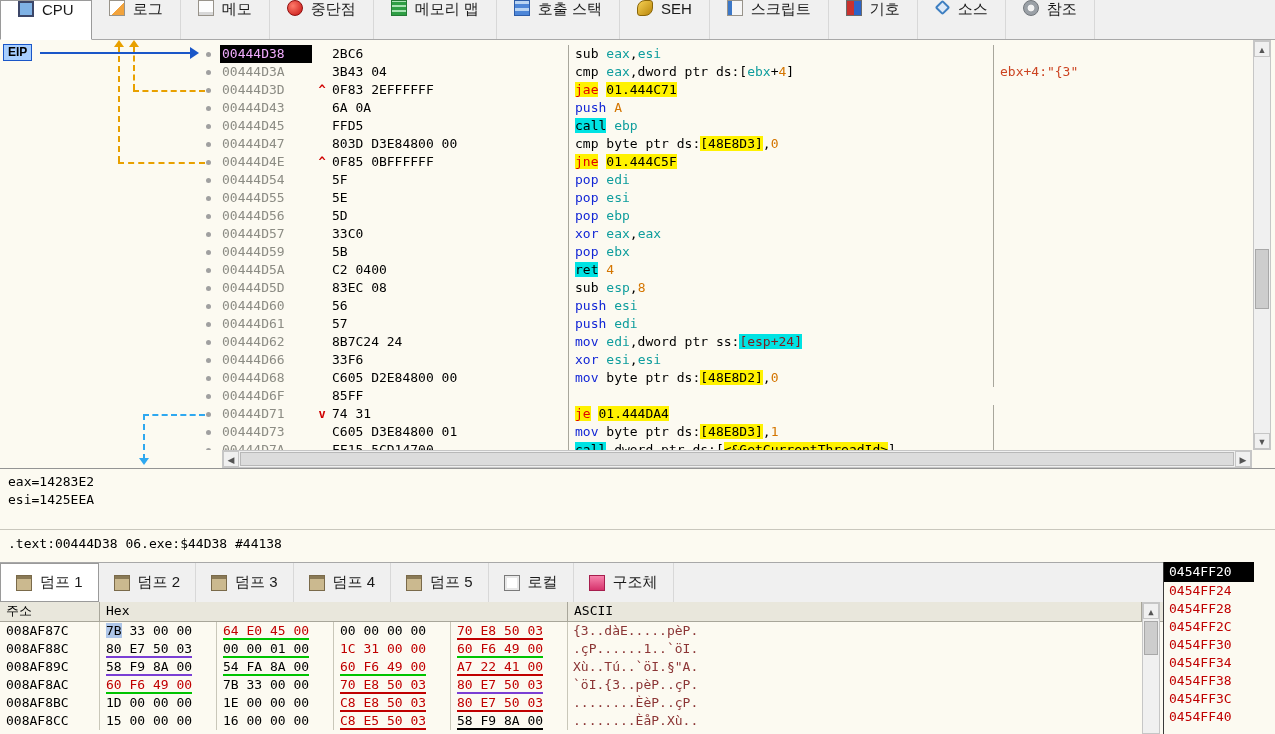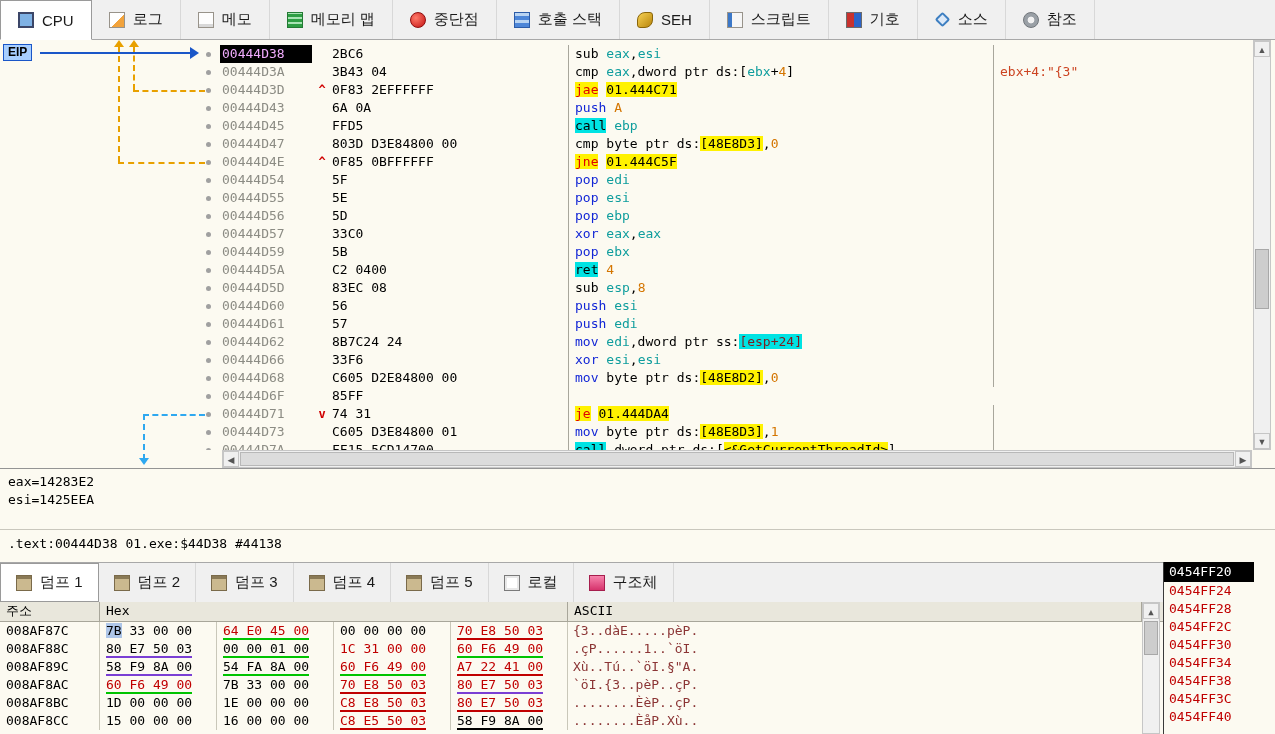--- a/index.html
+++ b/index.html
@@ -4,21 +4,21 @@
 <style>
   *{box-sizing:border-box}
   html,body{margin:0;padding:0}
   body{width:1275px;height:734px;position:relative;overflow:hidden;background:#F0F0F0;
        font-family:"Liberation Sans","DejaVu Sans",sans-serif}
   .mono{font-family:"DejaVu Sans Mono","Liberation Mono",monospace}
 
   
   #top-tabbar{position:absolute;top:0;left:0;width:1275px;height:40px;display:flex;align-items:stretch;
               background:#F0F0F0;border-bottom:1px solid #A8A8A8}
-  .tab{display:flex;align-items:center;gap:8px;padding:0 17px;font-size:15px;color:#1a1a1a;
+  .tab{display:flex;align-items:flex-start;gap:8px;padding:0 17px;font-size:15px;color:#1a1a1a;
        border-right:1px solid #D8D8D8;white-space:nowrap;cursor:default}
   .tab.active{background:#FFFFFF;border:1px solid #9a9a9a;border-bottom:1px solid #FFFFFF;margin-bottom:-1px}
 
   .ic{width:16px;height:16px;flex:none;display:inline-block}
   .cpu-icon{background:#7FB2E5;border:2px solid #3C4668}
   .log-icon{background:linear-gradient(135deg,#FFFFFF 55%,#F2A33C 55%);border:1px solid #98938A}
   .notes-icon{background:#FDFDFD;border:1px solid #98938A;box-shadow:inset 0 -3px 0 #D8D8D8}
   .breakpoints-icon{background:radial-gradient(circle at 35% 35%,#FF7A6A,#C41212);border-radius:50%;border:1px solid #8F0E0E}
   .memory-map-icon{background:repeating-linear-gradient(0deg,#2E9E44 0 3px,#A9E3B4 3px 5px);border:1px solid #237A34}
   .call-stack-icon{background:repeating-linear-gradient(0deg,#4D86D8 0 4px,#B9D4F2 4px 7px);border:1px solid #2C5CA8}
@@ -134,26 +134,26 @@
     </div>
     <div class="tab">
       <span class="ic log-icon"></span>
       <span class="tab-label">로그</span>
     </div>
     <div class="tab">
       <span class="ic notes-icon"></span>
       <span class="tab-label">메모</span>
     </div>
     <div class="tab">
+      <span class="ic breakpoints-icon"></span>
+      <span class="tab-label">중단점</span>
+    </div>
+    <div class="tab">
       <span class="ic memory-map-icon"></span>
       <span class="tab-label">메모리 맵</span>
-    </div>
-    <div class="tab">
-      <span class="ic breakpoints-icon"></span>
-      <span class="tab-label">중단점</span>
     </div>
     <div class="tab">
       <span class="ic call-stack-icon"></span>
       <span class="tab-label">호출 스택</span>
     </div>
     <div class="tab">
       <span class="ic seh-icon"></span>
       <span class="tab-label">SEH</span>
     </div>
     <div class="tab">
@@ -432,21 +432,21 @@
     <div class="sb-btn" id="dh-right">▶</div>
   </div>
 </div>
 
 <div id="info-pane" class="mono">
   <div id="info-lines">
     <div class="info-line">eax=14283E2</div>
     <div class="info-line">esi=1425EEA</div>
   </div>
   <div id="info-divider"></div>
-  <div id="status-line">.text:00444D38 01.exe:$44D38 #44138</div>
+  <div id="status-line">.text:00444D38 06.exe:$44D38 #44138</div>
 </div>
 
 <div id="bottom-tabbar">
     <div class="tab2 active">
       <span class="ic dump-icon"></span>
       <span class="tab-label">덤프 1</span>
     </div>
     <div class="tab2">
       <span class="ic dump-icon"></span>
       <span class="tab-label">덤프 2</span>

